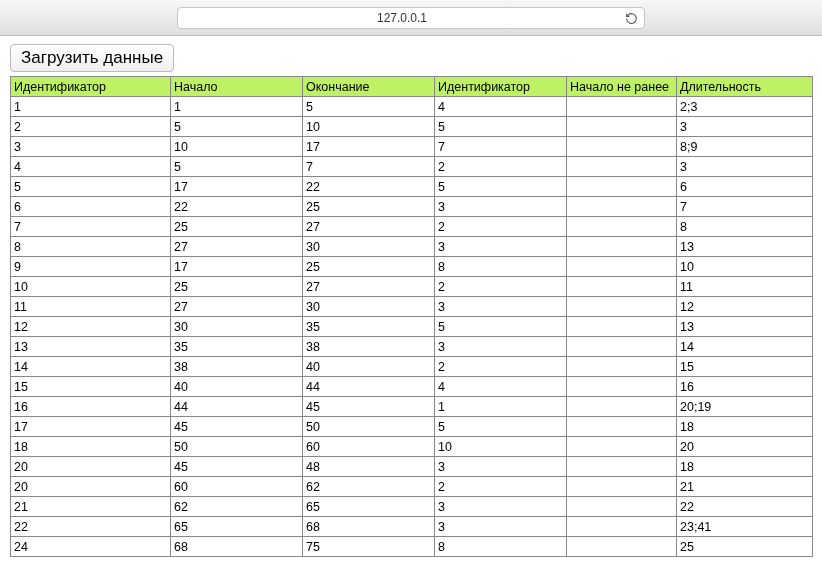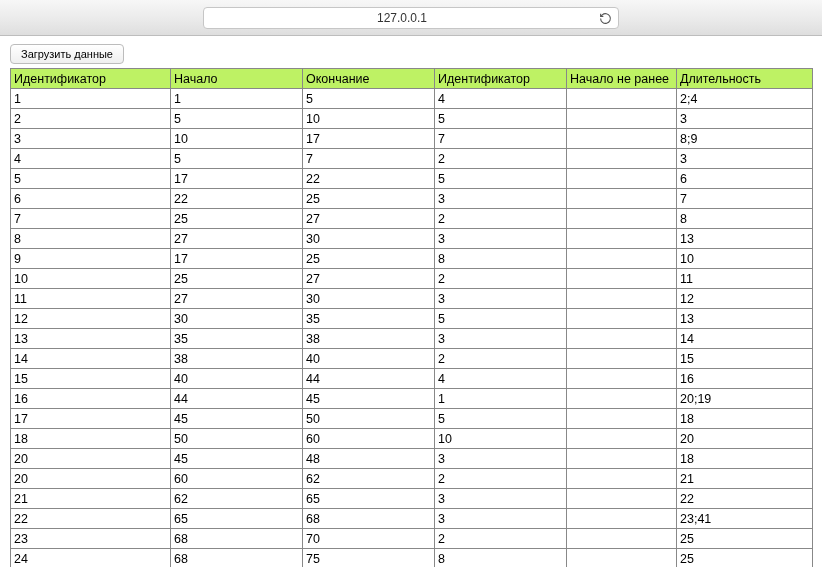--- a/index.html
+++ b/index.html
@@ -18,21 +18,21 @@
     height: 36px;
     background: linear-gradient(to bottom, #f7f7f7, #e9e9e9 60%, #dedede);
     border-bottom: 1px solid #bdbdbd;
     display: flex;
     align-items: center;
     justify-content: center;
     position: relative;
     box-sizing: border-box;
   }
   .addr {
-    width: 416px;
+    width: 468px;
     height: 22px;
     background: #fff;
     border: 1px solid #c6c6c6;
     border-radius: 4px;
     display: flex;
     align-items: center;
     padding: 0 26px 0 8px;
     position: relative;
     box-sizing: border-box;
   }
@@ -58,21 +58,21 @@
   }
   .addr .reload svg { display: block; }
 
   .page {
     padding: 8px 10px 0 10px;
     box-sizing: border-box;
   }
 
   .btn {
     display: inline-block;
-    font-size: 11px;
+    font-size: 17px;
     padding: 3px 10px;
     border: 1px solid #bcbcbc;
     border-radius: 4px;
     background: linear-gradient(to bottom, #ffffff, #efefef);
     cursor: default;
     margin-bottom: 4px;
   }
 
   table {
     border-collapse: collapse;
@@ -138,21 +138,21 @@
         <th>Длительность</th>
       </tr>
     </thead>
     <tbody id="tbody">
         <tr>
           <td>1</td>
           <td>1</td>
           <td>5</td>
           <td>4</td>
           <td></td>
-          <td>2;4</td>
+          <td>2;3</td>
         </tr>
         <tr>
           <td>2</td>
           <td>5</td>
           <td>10</td>
           <td>5</td>
           <td></td>
           <td>3</td>
         </tr>
         <tr>
@@ -309,28 +309,20 @@
         </tr>
         <tr>
           <td>22</td>
           <td>65</td>
           <td>68</td>
           <td>3</td>
           <td></td>
           <td>23;41</td>
         </tr>
         <tr>
-          <td>23</td>
-          <td>68</td>
-          <td>70</td>
-          <td>2</td>
-          <td></td>
-          <td>25</td>
-        </tr>
-        <tr>
           <td>24</td>
           <td>68</td>
           <td>75</td>
           <td>8</td>
           <td></td>
           <td>25</td>
         </tr>
       </tbody>
   </table>
 </div>

